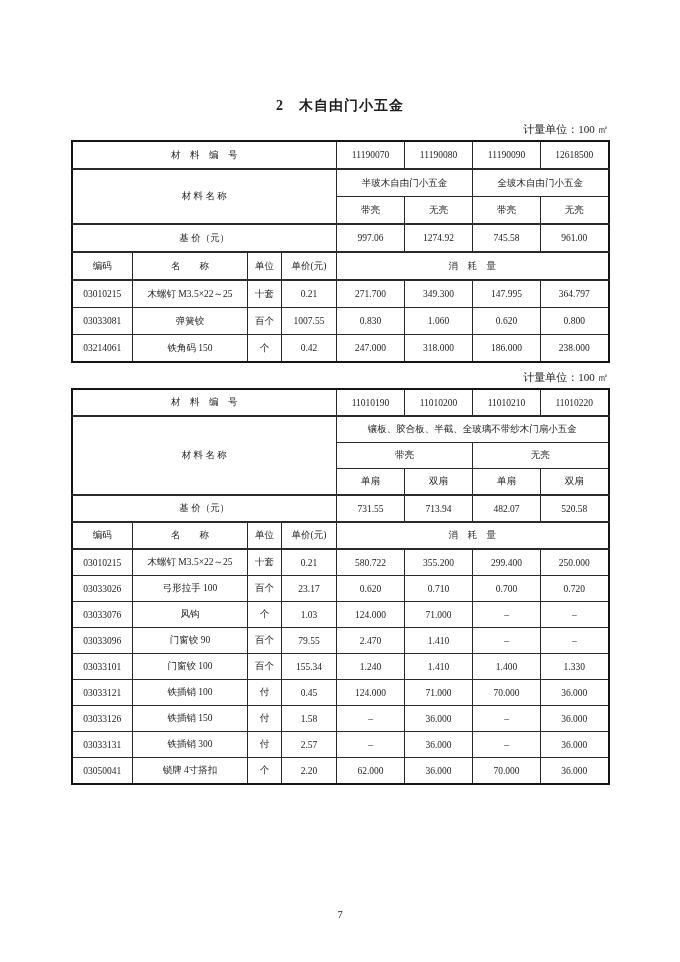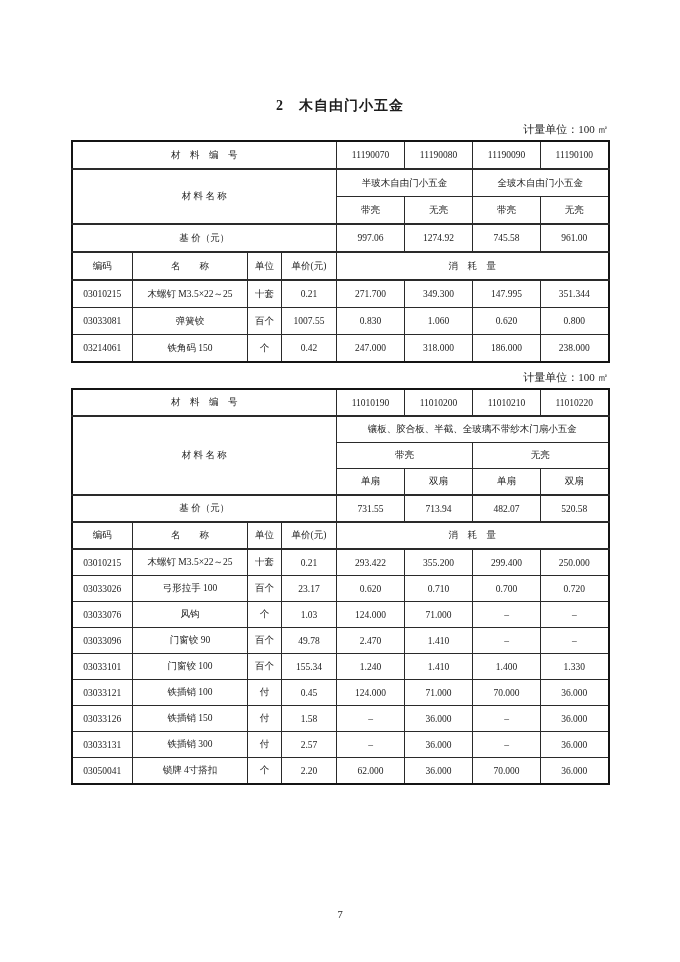--- a/index.html
+++ b/index.html
@@ -83,21 +83,21 @@
           <col class="col-val">
           <col class="col-val">
           <col class="col-val">
       </colgroup>
       <tbody>
         <tr class="r-codes">
           <td colspan="4">材　料　编　号</td>
           <td>11190070</td>
           <td>11190080</td>
           <td>11190090</td>
-          <td>11190100</td>
+          <td>12618500</td>
         </tr>
         <tr class="r-group">
           <td colspan="4" rowspan="2">材 料 名 称</td>
           <td colspan="2">半玻木自由门小五金</td>
           <td colspan="2">全玻木自由门小五金</td>
         </tr>
         <tr class="r-sub">
           <td>带亮</td>
           <td>无亮</td>
           <td>带亮</td>
@@ -118,21 +118,21 @@
           <td colspan="4">消　耗　量</td>
         </tr>
       <tr class="r-data">
     <td>03010215</td>
     <td class="lft">木螺钉 M3.5×22～25</td>
     <td>十套</td>
     <td class="rgt">0.21</td>
     <td>271.700</td>
     <td>349.300</td>
     <td>147.995</td>
-    <td>351.344</td>
+    <td>364.797</td>
   </tr>
           <tr class="r-data">
     <td>03033081</td>
     <td class="lft">弹簧铰</td>
     <td>百个</td>
     <td class="rgt">1007.55</td>
     <td>0.830</td>
     <td>1.060</td>
     <td>0.620</td>
     <td>0.800</td>
@@ -199,21 +199,21 @@
           <td>名　　称</td>
           <td>单位</td>
           <td>单价(元)</td>
           <td colspan="4">消　耗　量</td>
         </tr>
       <tr class="r-data">
     <td>03010215</td>
     <td class="lft">木螺钉 M3.5×22～25</td>
     <td>十套</td>
     <td class="rgt">0.21</td>
-    <td>293.422</td>
+    <td>580.722</td>
     <td>355.200</td>
     <td>299.400</td>
     <td>250.000</td>
   </tr>
           <tr class="r-data">
     <td>03033026</td>
     <td class="lft">弓形拉手 100</td>
     <td>百个</td>
     <td class="rgt">23.17</td>
     <td>0.620</td>
@@ -228,21 +228,21 @@
     <td class="rgt">1.03</td>
     <td>124.000</td>
     <td>71.000</td>
     <td>–</td>
     <td>–</td>
   </tr>
           <tr class="r-data">
     <td>03033096</td>
     <td class="lft">门窗铰 90</td>
     <td>百个</td>
-    <td class="rgt">49.78</td>
+    <td class="rgt">79.55</td>
     <td>2.470</td>
     <td>1.410</td>
     <td>–</td>
     <td>–</td>
   </tr>
           <tr class="r-data">
     <td>03033101</td>
     <td class="lft">门窗铰 100</td>
     <td>百个</td>
     <td class="rgt">155.34</td>

